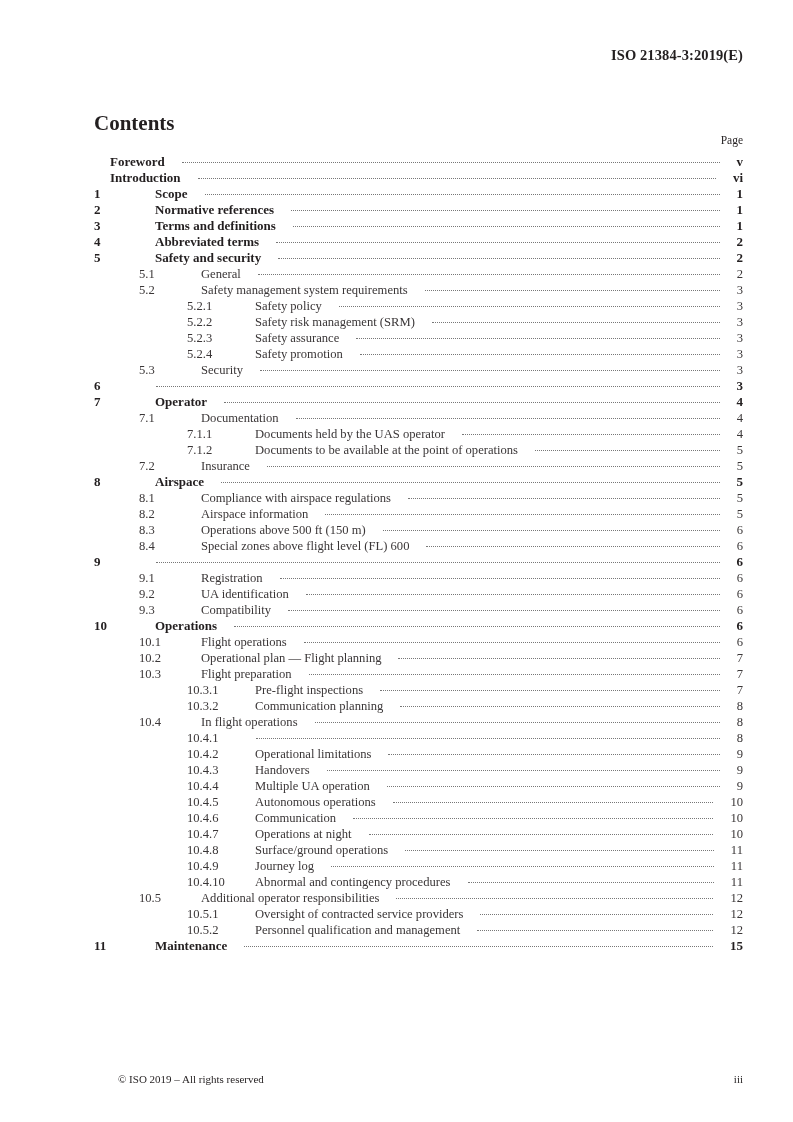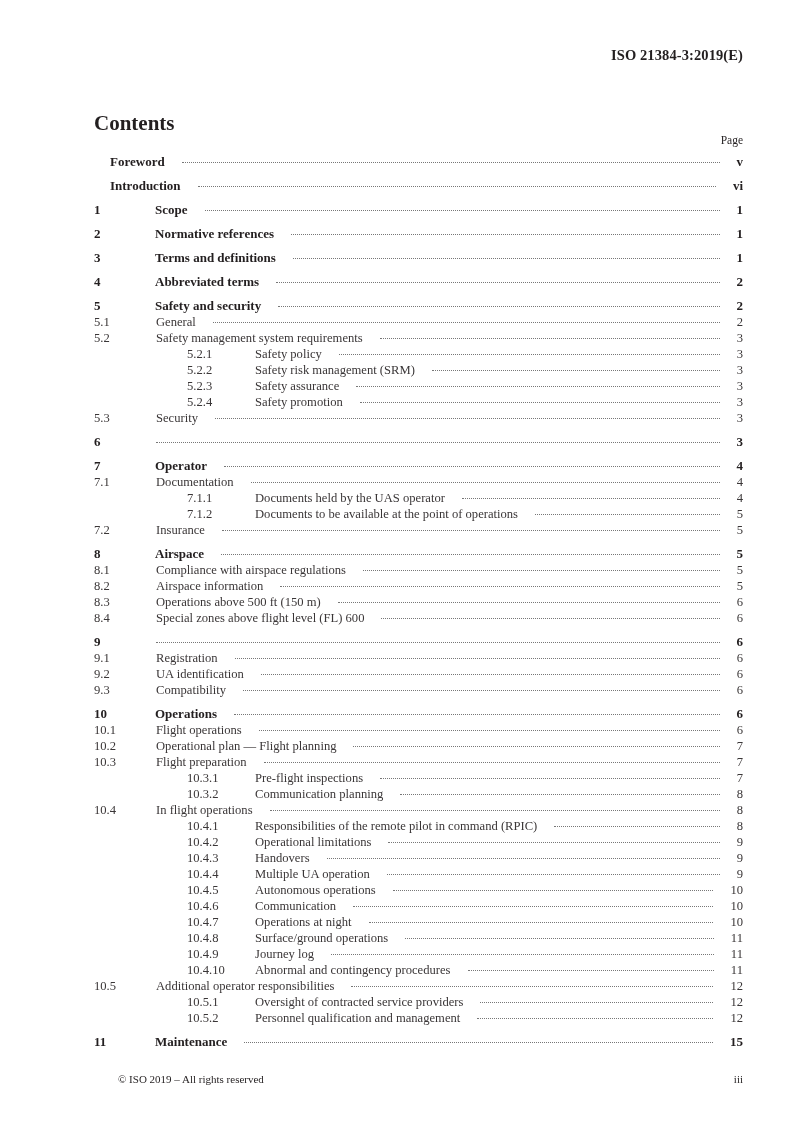--- a/index.html
+++ b/index.html
@@ -8,25 +8,25 @@
   .doc-id { position: absolute; top: 47px; right: 50px; font-weight: bold; font-size: 14.5px;
             font-family: "Liberation Serif", serif; letter-spacing: 0.1px; }
   .title { position: absolute; top: 111px; left: 94px; font-size: 21px; font-weight: bold;
            font-family: "Liberation Serif", serif; }
   .page-label { position: absolute; top: 134px; right: 50px; font-size: 11.5px;
                 font-family: "Liberation Serif", serif; }
   .toc { position: absolute; top: 154px; left: 94px; width: 649px; }
   .row { display: flex; align-items: baseline; font-family: "Liberation Serif", serif;
          white-space: nowrap; gap: 16px; }
   .row.l0 { font-weight: bold; font-size: 13px; height: 16px; line-height: 16px; }
-  .row.l0.gap { margin-top: 8px; }
+  .row.l0.gap { }
   .row.l1, .row.l2 { font-size: 12.6px; height: 16px; line-height: 16px; color: #3a3637; }
   .num { display: inline-block; flex: none; }
   .l0 .num { width: 45px; }
-  .l1 .num { width: 46px; }
+  .l1 .num { width: 46px; margin-left: 45px; }
   .l2 .num { width: 52px; margin-left: 93px; }
   .txt { flex: none; }
   .dots { flex: 1 1 auto; border-bottom: 1px dotted #777; margin: 0 1px 0 1px;
           position: relative; top: -3px; height: 0; }
   .pg { flex: none; text-align: right; }
   .footer-left { position: absolute; top: 1073px; left: 94px; font-size: 11px;
                  font-family: "Liberation Serif", serif; margin-left: 24px; }
   .footer-right { position: absolute; top: 1073px; right: 50px; font-size: 11px;
                   font-family: "Liberation Serif", serif; }
 </style>
@@ -247,21 +247,20 @@
       <span class="pg">8</span>
     </div>
     <div class="row l1">
       <span class="num">10.4</span>
       <span class="txt">In flight operations</span>
       <span class="dots"></span>
       <span class="pg">8</span>
     </div>
     <div class="row l2">
       <span class="num">10.4.1</span>
-      <span class="txt">Responsibilities of the remote pilot in command (RPIC)</span>
       <span class="dots"></span>
       <span class="pg">8</span>
     </div>
     <div class="row l2">
       <span class="num">10.4.2</span>
       <span class="txt">Operational limitations</span>
       <span class="dots"></span>
       <span class="pg">9</span>
     </div>
     <div class="row l2">

